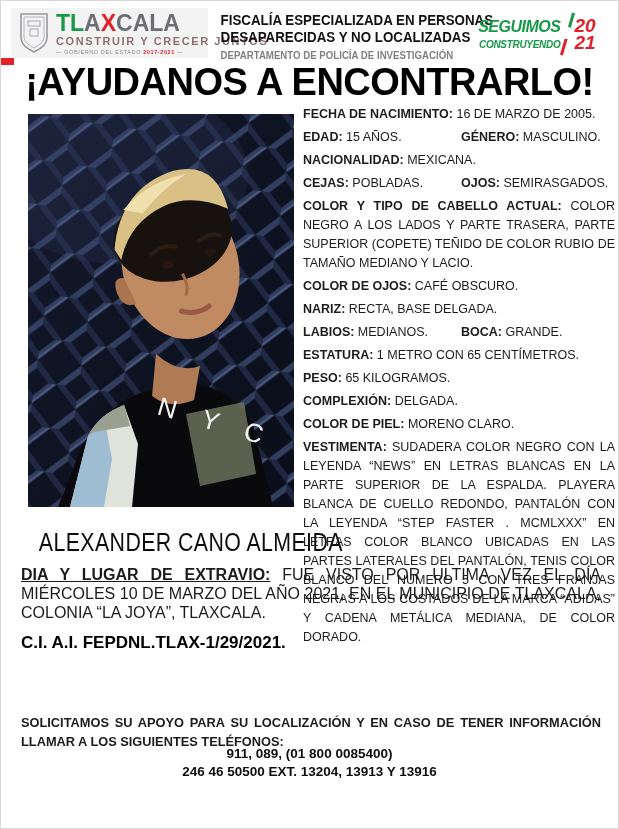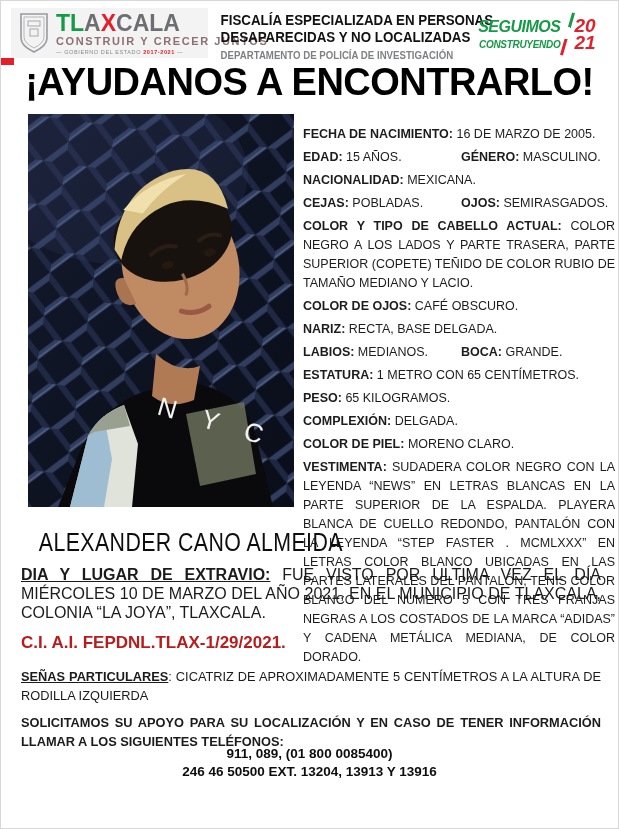--- a/index.html
+++ b/index.html
@@ -52,30 +52,30 @@
   .photo { position:absolute; left:27px; top:113px; width:266px; height:393px; }
   .photo svg { display:block; }
 
   .person-name {
     position:absolute; left:11px; top:526px; width:298px; text-align:center;
     font-size:26px; font-weight:500; color:#0d0d0d; white-space:nowrap;
     transform:scaleX(.82); transform-origin:center center; letter-spacing:.5px;
   }
 
   
-  .details { position:absolute; left:302px; top:124px; width:312px; font-size:12.5px; line-height:19px; color:#1c1c1c; }
+  .details { position:absolute; left:302px; top:104px; width:312px; font-size:12.5px; line-height:19px; color:#1c1c1c; }
   .details .row { margin-bottom:4px; position:relative; }
   .details .row.para { text-align:justify; }
   .details .lbl { font-weight:700; }
   .details .pair2 { position:absolute; left:158px; top:0; white-space:nowrap; }
 
   
   .extravio { position:absolute; left:20px; top:564px; width:580px; font-size:16px; line-height:19px; text-align:justify; }
   .extravio .lead { font-weight:700; text-decoration:underline; }
-  .case-number { position:absolute; left:20px; top:632px; font-size:17px; font-weight:700; color:#b91c1c; }
+  .case-number { position:absolute; left:20px; top:632px; font-size:17px; font-weight:700; color:#000000; }
   .senas { position:absolute; left:20px; top:666px; width:580px; font-size:12.8px; line-height:19px; text-align:justify; }
   .senas .lead { font-weight:700; text-decoration:underline; }
   .support { position:absolute; left:20px; top:712px; width:580px; font-size:12.8px; line-height:19px; text-align:justify;font-weight:bold; }
   .phones { position:absolute; left:0; top:744px; width:100%; text-align:center; font-weight:700; font-size:13.5px; line-height:18px; color:#0d0d0d; }
 </style>
 </head>
 <body>
 
 <div class="page">
 
@@ -177,21 +177,20 @@
       <div class="row single"><span class="lbl">PESO:</span><span class="val"> 65 KILOGRAMOS.</span></div>
       <div class="row single"><span class="lbl">COMPLEXIÓN:</span><span class="val"> DELGADA.</span></div>
       <div class="row single"><span class="lbl">COLOR DE PIEL:</span><span class="val"> MORENO CLARO.</span></div>
       <div class="row para"><span class="lbl">VESTIMENTA:</span><span class="val"> SUDADERA COLOR NEGRO CON LA LEYENDA “NEWS” EN LETRAS BLANCAS EN LA PARTE SUPERIOR DE LA ESPALDA. PLAYERA BLANCA DE CUELLO REDONDO, PANTALÓN CON LA LEYENDA “STEP FASTER . MCMLXXX” EN LETRAS COLOR BLANCO UBICADAS EN LAS PARTES LATERALES DEL PANTALÓN, TENIS COLOR BLANCO DEL NUMERO 5 CON TRES FRANJAS NEGRAS A LOS COSTADOS DE LA MARCA “ADIDAS” Y CADENA METÁLICA MEDIANA, DE COLOR DORADO.</span></div>
     </div>
 
   <div class="extravio"><span class="lead">DIA Y LUGAR DE EXTRAVIO:</span><span> FUE VISTO POR ULTIMA VEZ EL DÍA MIÉRCOLES 10 DE MARZO DEL AÑO 2021, EN EL MUNICIPIO DE TLAXCALA, COLONIA “LA JOYA”, TLAXCALA.</span></div>
 
   <div class="case-number">C.I. A.I. FEPDNL.TLAX-1/29/2021.</div>
 
-  <div class="senas"><span class="lead">SEÑAS PARTICULARES</span><span>: CICATRIZ DE APROXIMADAMENTE 5 CENTÍMETROS A LA ALTURA DE RODILLA IZQUIERDA</span></div>
 
   <div class="support">SOLICITAMOS SU APOYO PARA SU LOCALIZACIÓN Y EN CASO DE TENER INFORMACIÓN LLAMAR A LOS SIGUIENTES TELÉFONOS:</div>
 
   <div class="phones">
     <div>911, 089, (01 800 0085400)</div>
     <div>246 46 50500 EXT. 13204, 13913 Y 13916</div>
   </div>
 
 </div>
 

